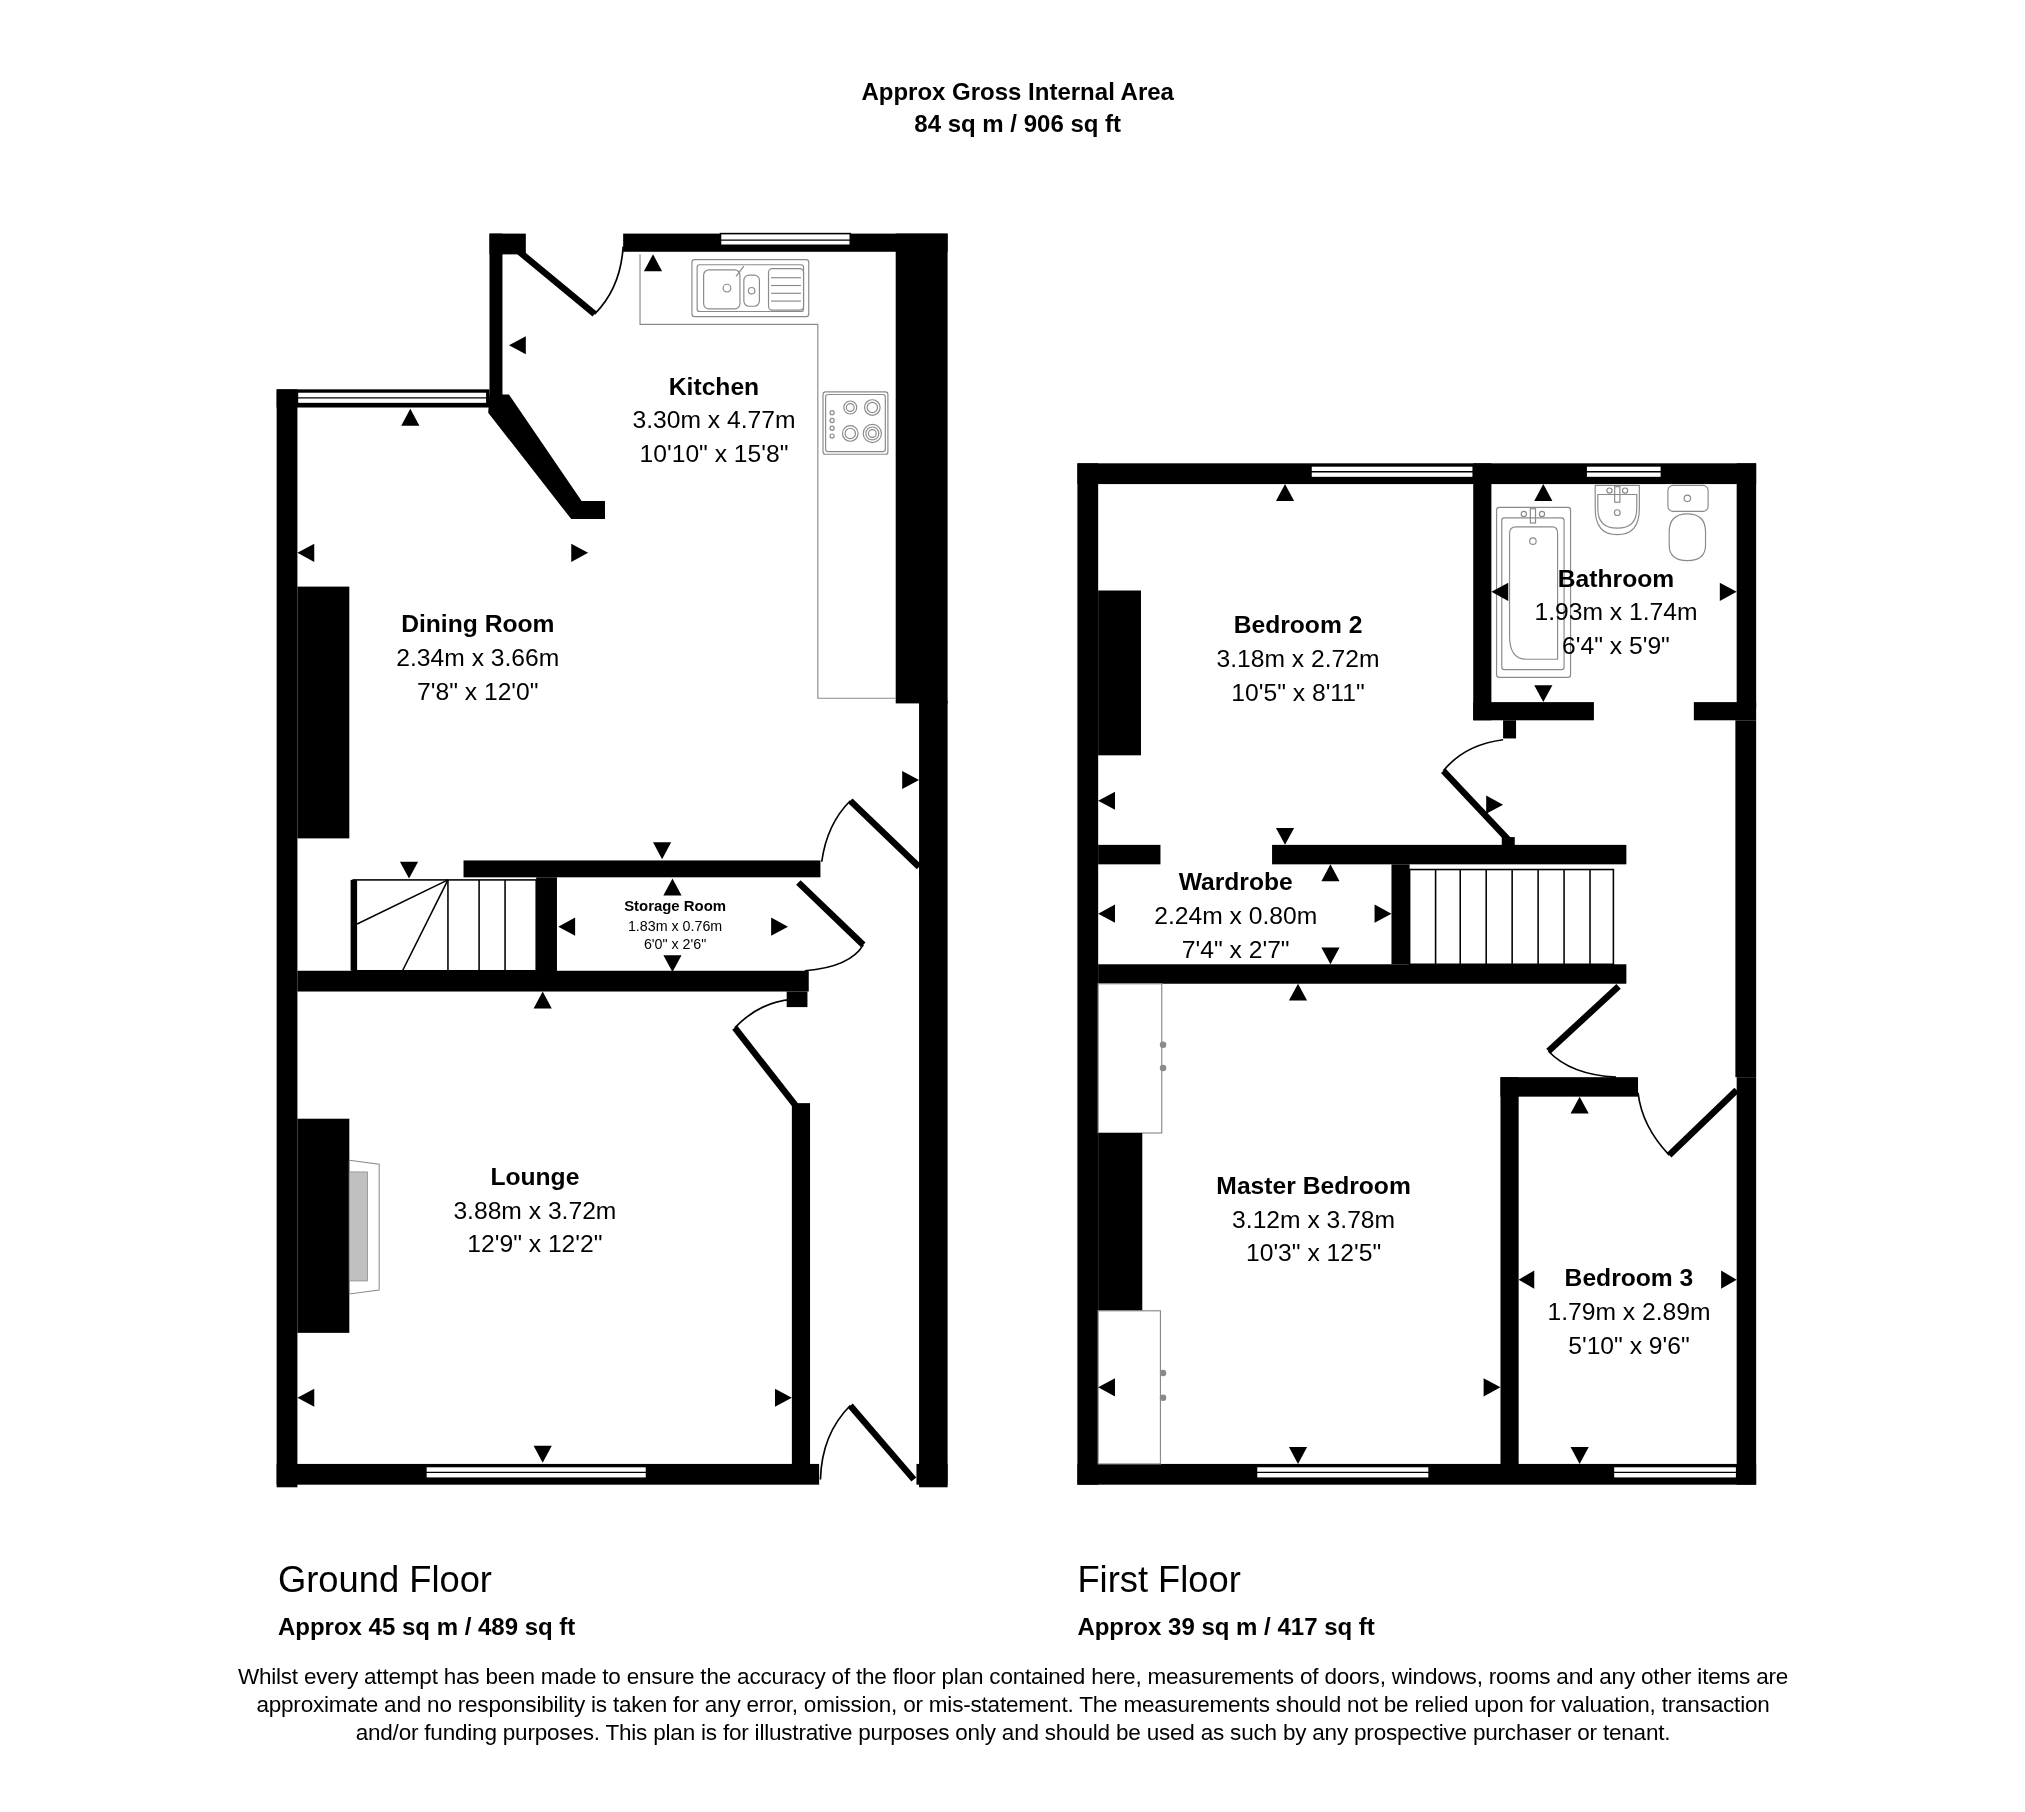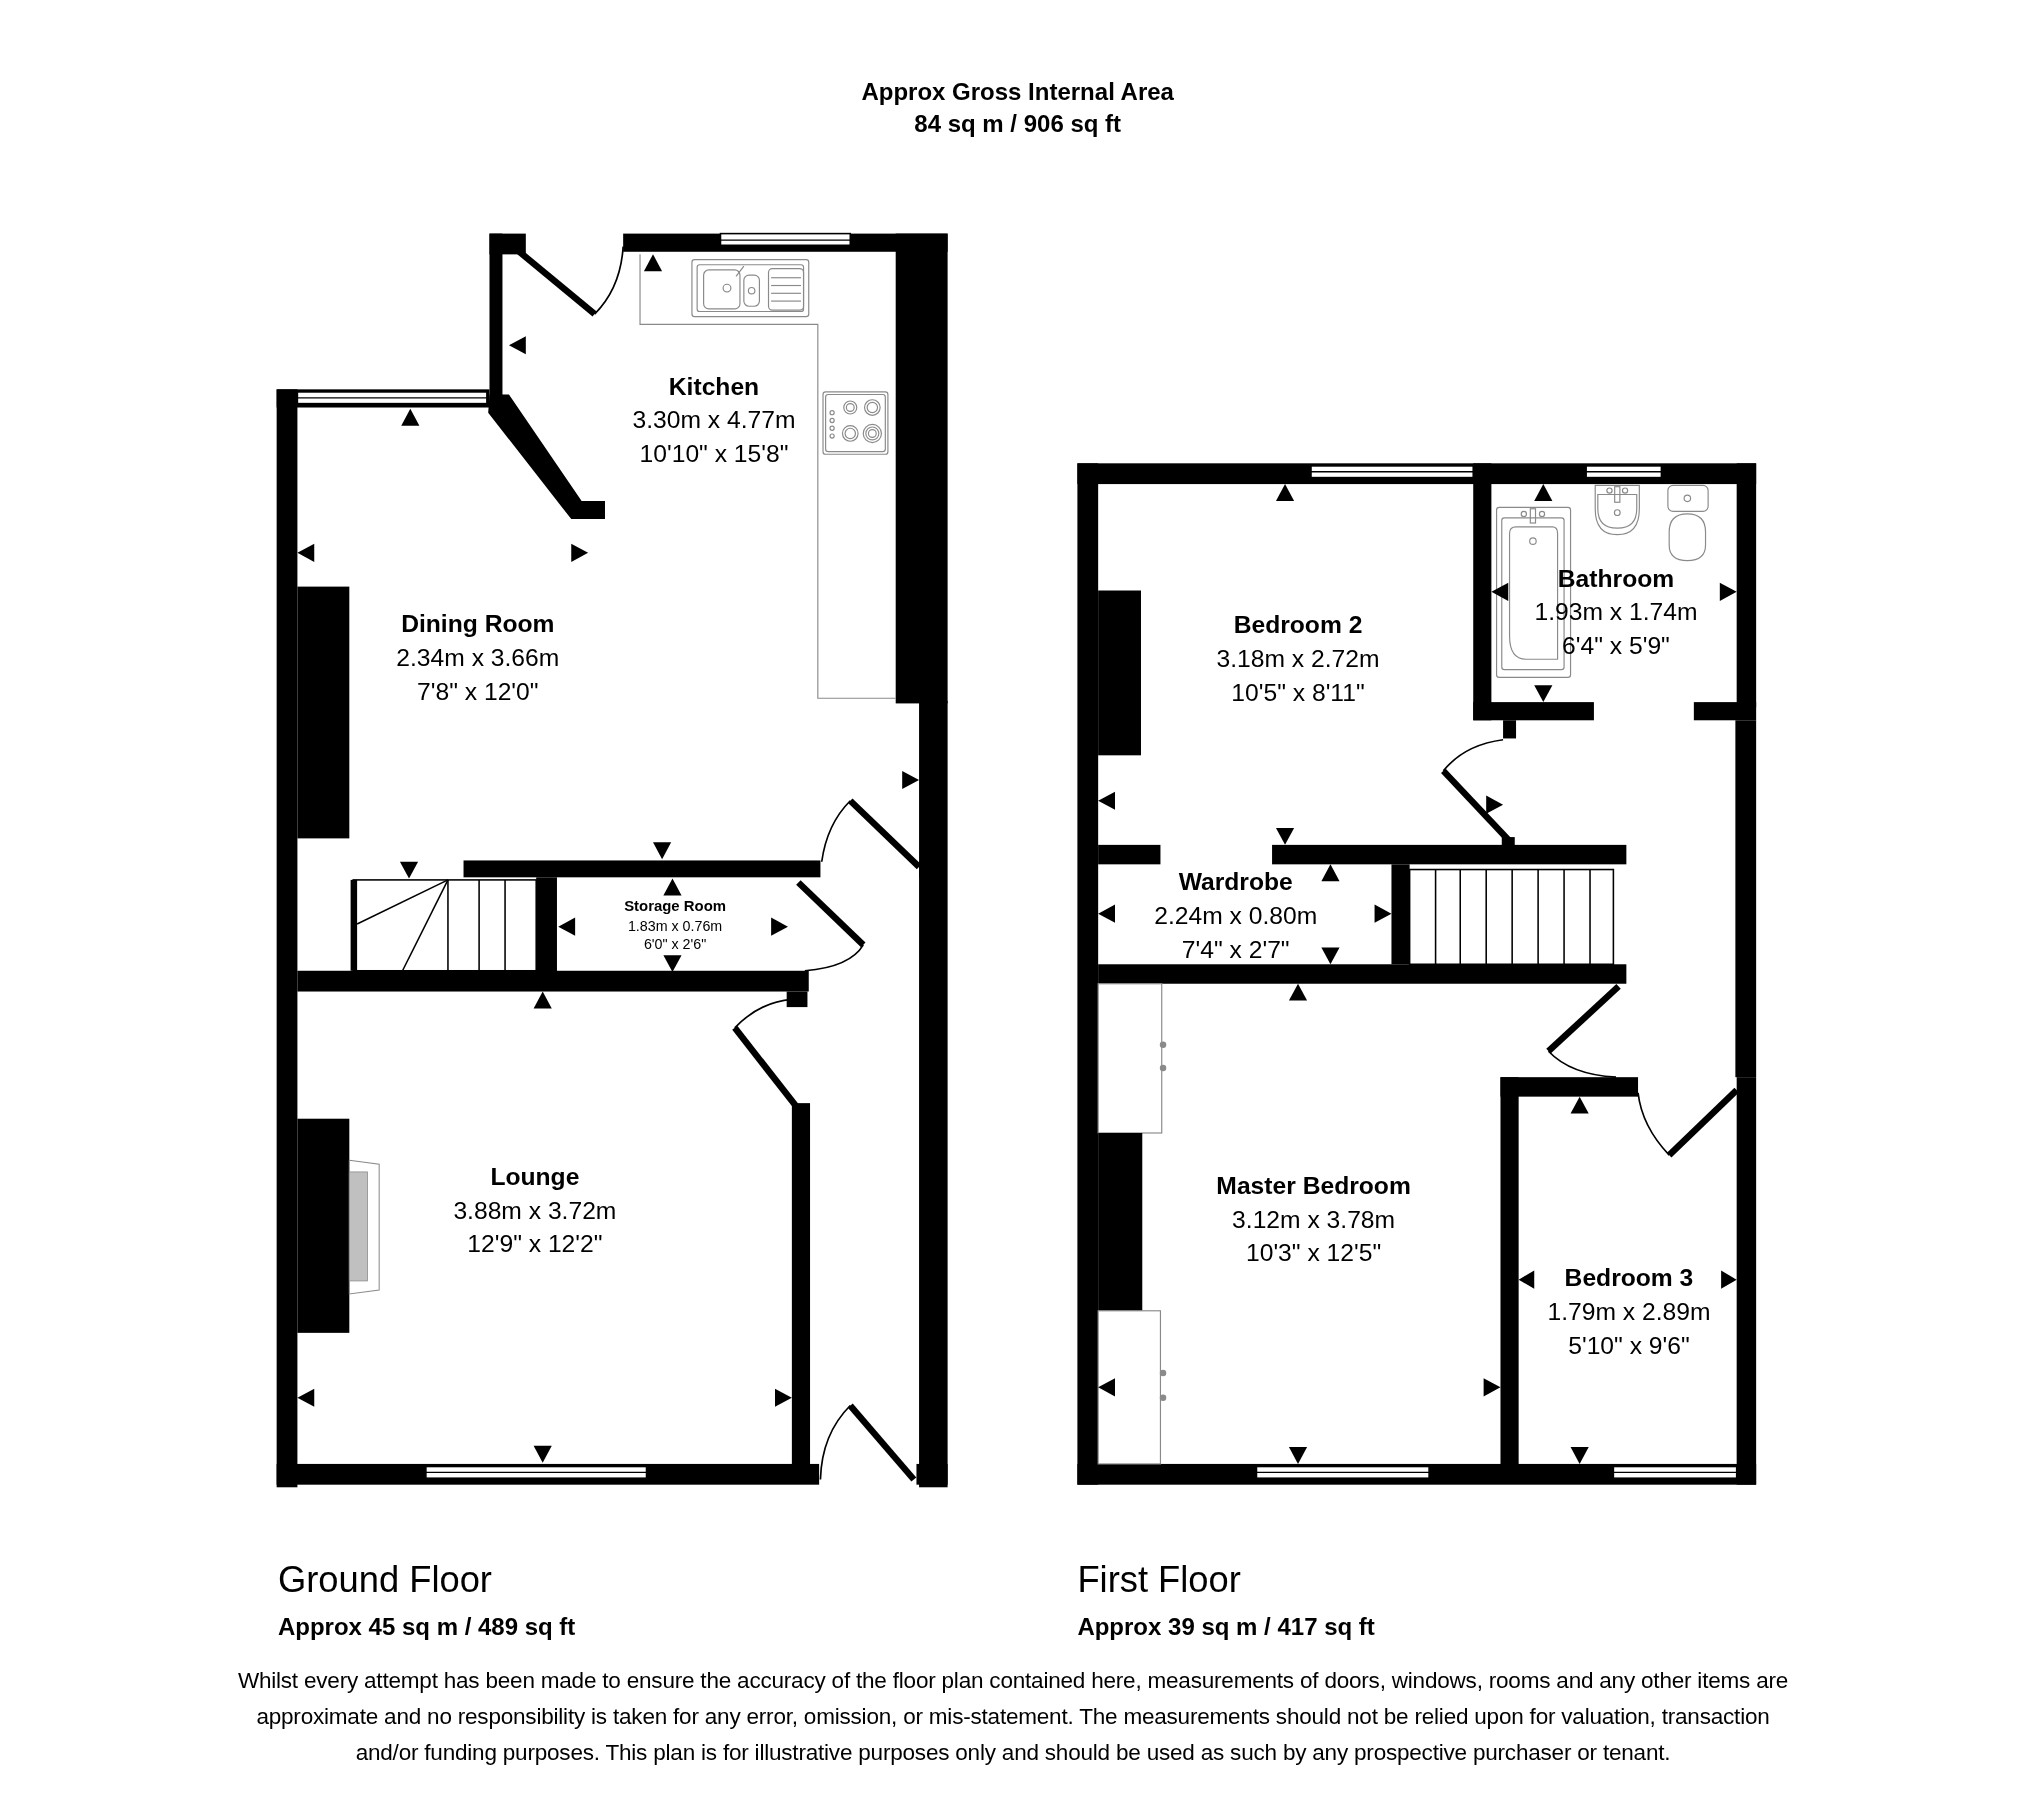--- a/index.html
+++ b/index.html
@@ -7,21 +7,21 @@
   #plan { position:absolute; left:0; top:0; width:2025px; height:1812px; }
   .txt { font-family:"Liberation Sans", sans-serif; fill:#000; }
   .b { font-weight:bold; }
   .wall { fill:#000; }
   .fix { fill:none; stroke:#8a8a8a; stroke-width:0.9; }
   .win { fill:#fff; stroke:#000; stroke-width:1.2; }
   .door { fill:none; stroke:#000; stroke-width:1.3; }
   .doorleaf { stroke:#000; stroke-width:5; stroke-linecap:butt; }
   .stair { fill:#fff; stroke:#000; stroke-width:1.2; }
   .arrow { fill:#000; }
-  .disclaimer { position:absolute; left:223px; top:1663px; width:1580px; text-align:center; font-size:22.5px; line-height:36px; letter-spacing:-0.2px; }
+  .disclaimer { position:absolute; left:223px; top:1663px; width:1580px; text-align:center; font-size:22.5px; line-height:28px; letter-spacing:-0.2px; }
 </style>
 </head>
 <body>
 
 <svg id="plan" viewBox="0 0 1560 1396.2" xmlns="http://www.w3.org/2000/svg">
 
   <g>
     <text class="txt b" x="784" y="77" font-size="18.5" text-anchor="middle">Approx Gross Internal Area</text>
     <text class="txt b" x="784" y="102" font-size="18.5" text-anchor="middle">84 sq m / 906 sq ft</text>
   </g>

